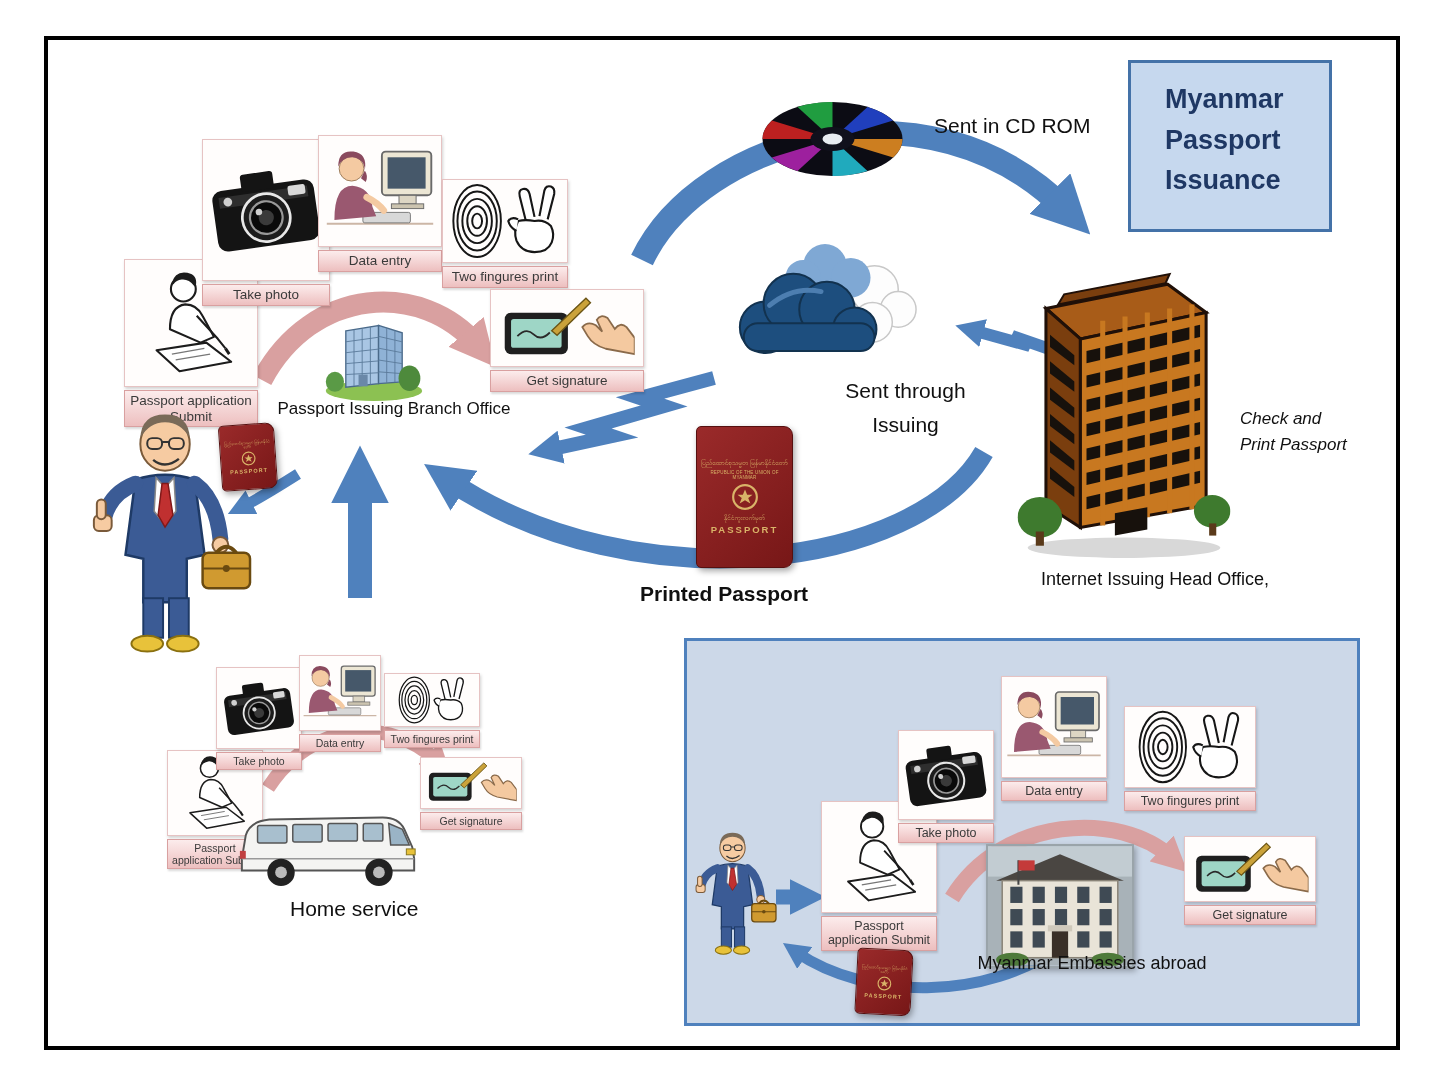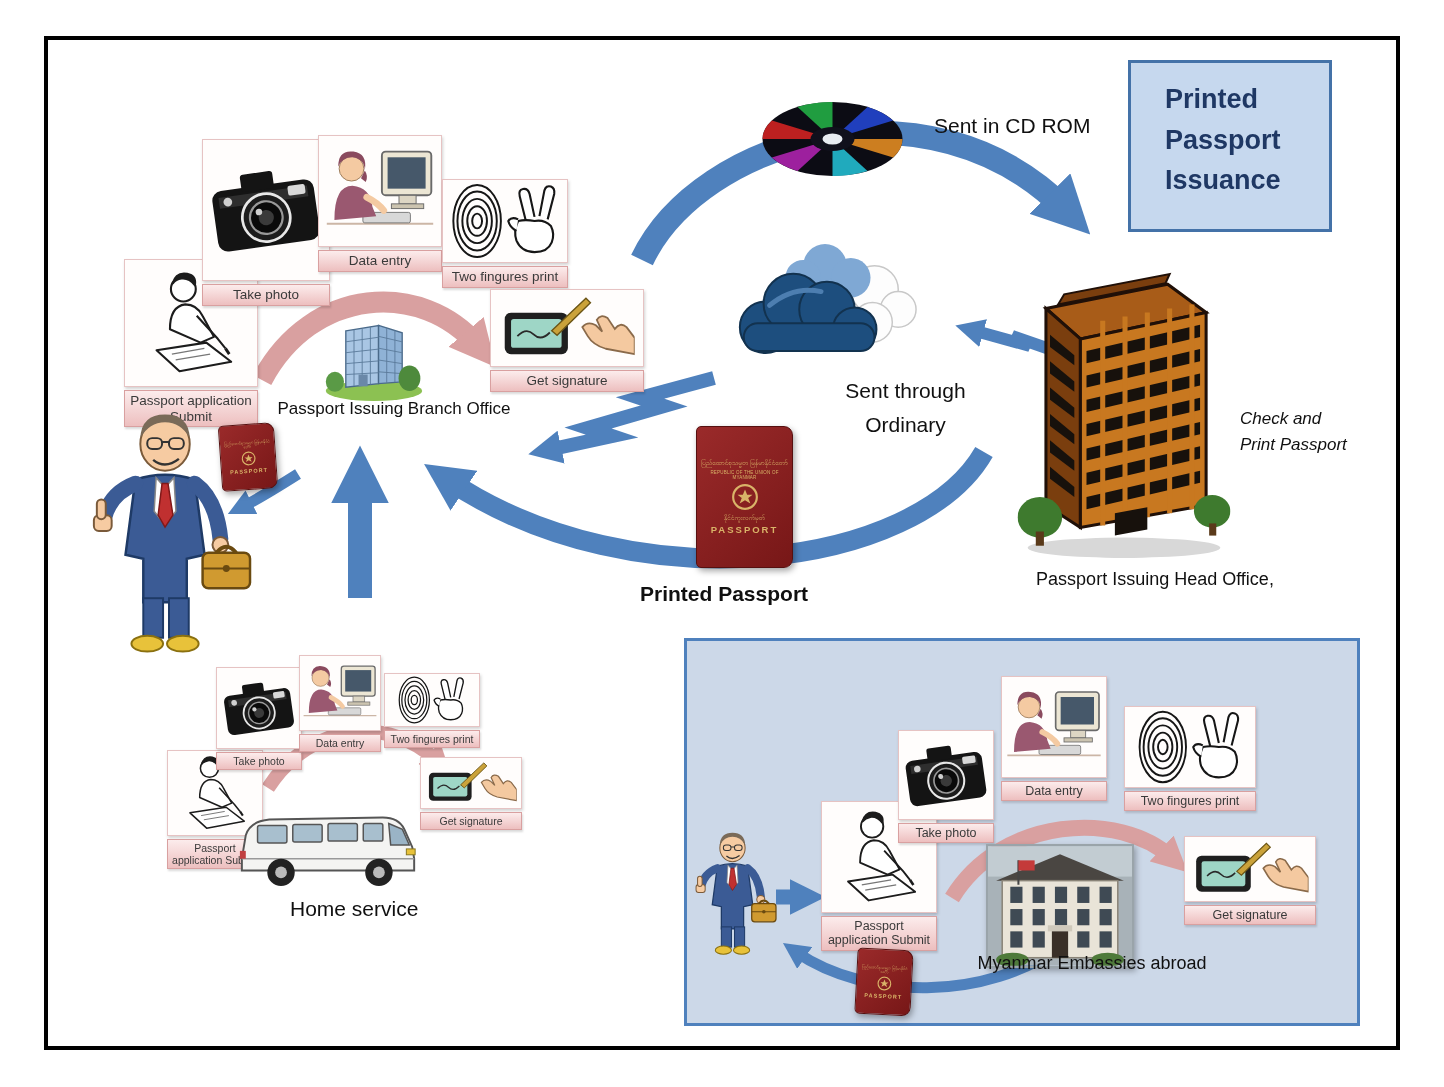--- a/index.html
+++ b/index.html
@@ -357,21 +357,21 @@
   <path d="M714 378 L640 398 L664 406 L588 428 L612 436 L548 450" stroke="#4f81bd" stroke-width="14" fill="none" marker-end="url(#mB)"></path>
   <path d="M1058 352 L1012 336 L1030 346 L972 330" stroke="#4f81bd" stroke-width="12" fill="none" marker-end="url(#mB)"></path>
   <path d="M984 452 C 918 568, 636 606, 448 480" stroke="#4f81bd" stroke-width="20" fill="none" marker-end="url(#mB)"></path>
   <path d="M298 474 Q 260 498 242 507" stroke="#4f81bd" stroke-width="11" fill="none" marker-end="url(#mB)"></path>
   <path d="M360 598 L360 480" stroke="#4f81bd" stroke-width="24" fill="none" marker-end="url(#mB)"></path>
   <path d="M776 897 L804 897" stroke="#4f81bd" stroke-width="15" fill="none" marker-end="url(#mB)"></path>
   <path d="M1064 944 C 986 1002, 866 1000, 796 952" stroke="#4f81bd" stroke-width="11" fill="none" marker-end="url(#mB)"></path>
 </svg>
 
 <div class="title-box">
-  <div>Printed</div>
+  <div>Myanmar</div>
   <div>Passport</div>
   <div>Issuance</div>
 </div>
 
 <div class="card big" style="left:124px;top:242px;width:134px;">
   <div class="img" style="height:128px;">
     <svg width="96" height="110" viewBox="0 0 100 115">
         <use href="#ic-apply"></use>
       </svg>
   </div>
@@ -428,34 +428,34 @@
 </div>
 <div class="caption" style="left:934px;top:114px;font-size:21px;">Sent in CD ROM</div>
 
 <div class="item" style="left:724px;top:228px;">
   <svg width="198" height="144" viewBox="0 0 200 145">
       <use href="#ic-cloud"></use>
     </svg>
 </div>
 <div class="caption c-center" style="left:818px;top:374px;width:175px;font-size:21px;line-height:1.6;">
   <div>Sent through</div>
-  <div>Ordinary</div>
+  <div>Issuing</div>
 </div>
 
 <div class="item" style="left:1016px;top:272px;">
   <svg width="216" height="294" viewBox="0 0 210 290">
       <use href="#ic-headbldg"></use>
     </svg>
 </div>
 <div class="caption" style="left:1240px;top:406px;width:145px;font-size:17px;line-height:1.55;font-style:italic;">
   <div>Check and</div>
   <div>Print Passport</div>
 </div>
 <div class="caption c-center" style="left:1005px;top:566px;width:300px;font-size:18px;line-height:1.55;">
-  <div>Passport Issuing Head Office,</div>
+  <div>Internet Issuing Head Office,</div>
 </div>
 
 <div class="passport passport-lg" style="left:696px;top:426px;">
   <div class="pp-script">ပြည်ထောင်စုသမ္မတ မြန်မာနိုင်ငံတော်</div>
   <div class="pp-country">REPUBLIC OF THE UNION OF MYANMAR</div>
   <svg width="28" height="28" viewBox="0 0 26 26">
       <use href="#ic-emblem"></use>
     </svg>
   <div class="pp-script">နိုင်ငံကူးလက်မှတ်</div>
   <div class="pp-word">PASSPORT</div>

